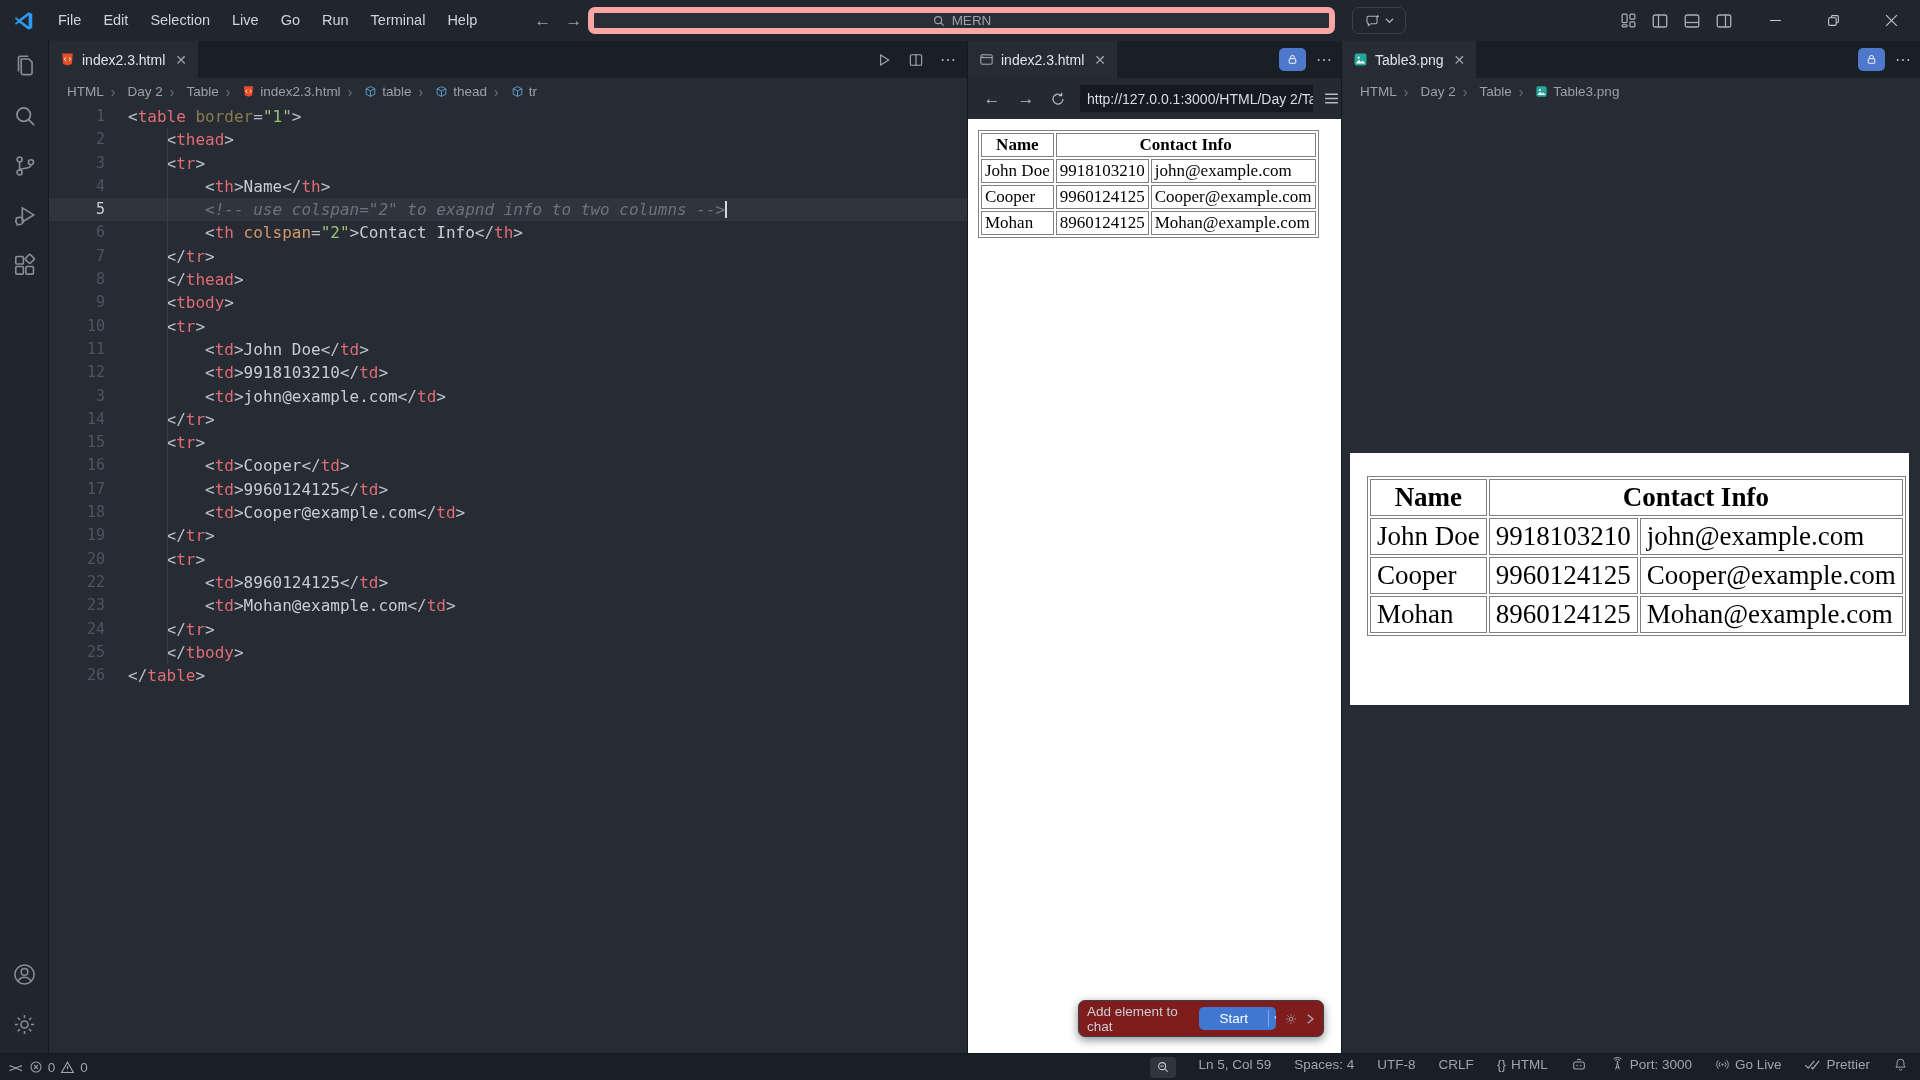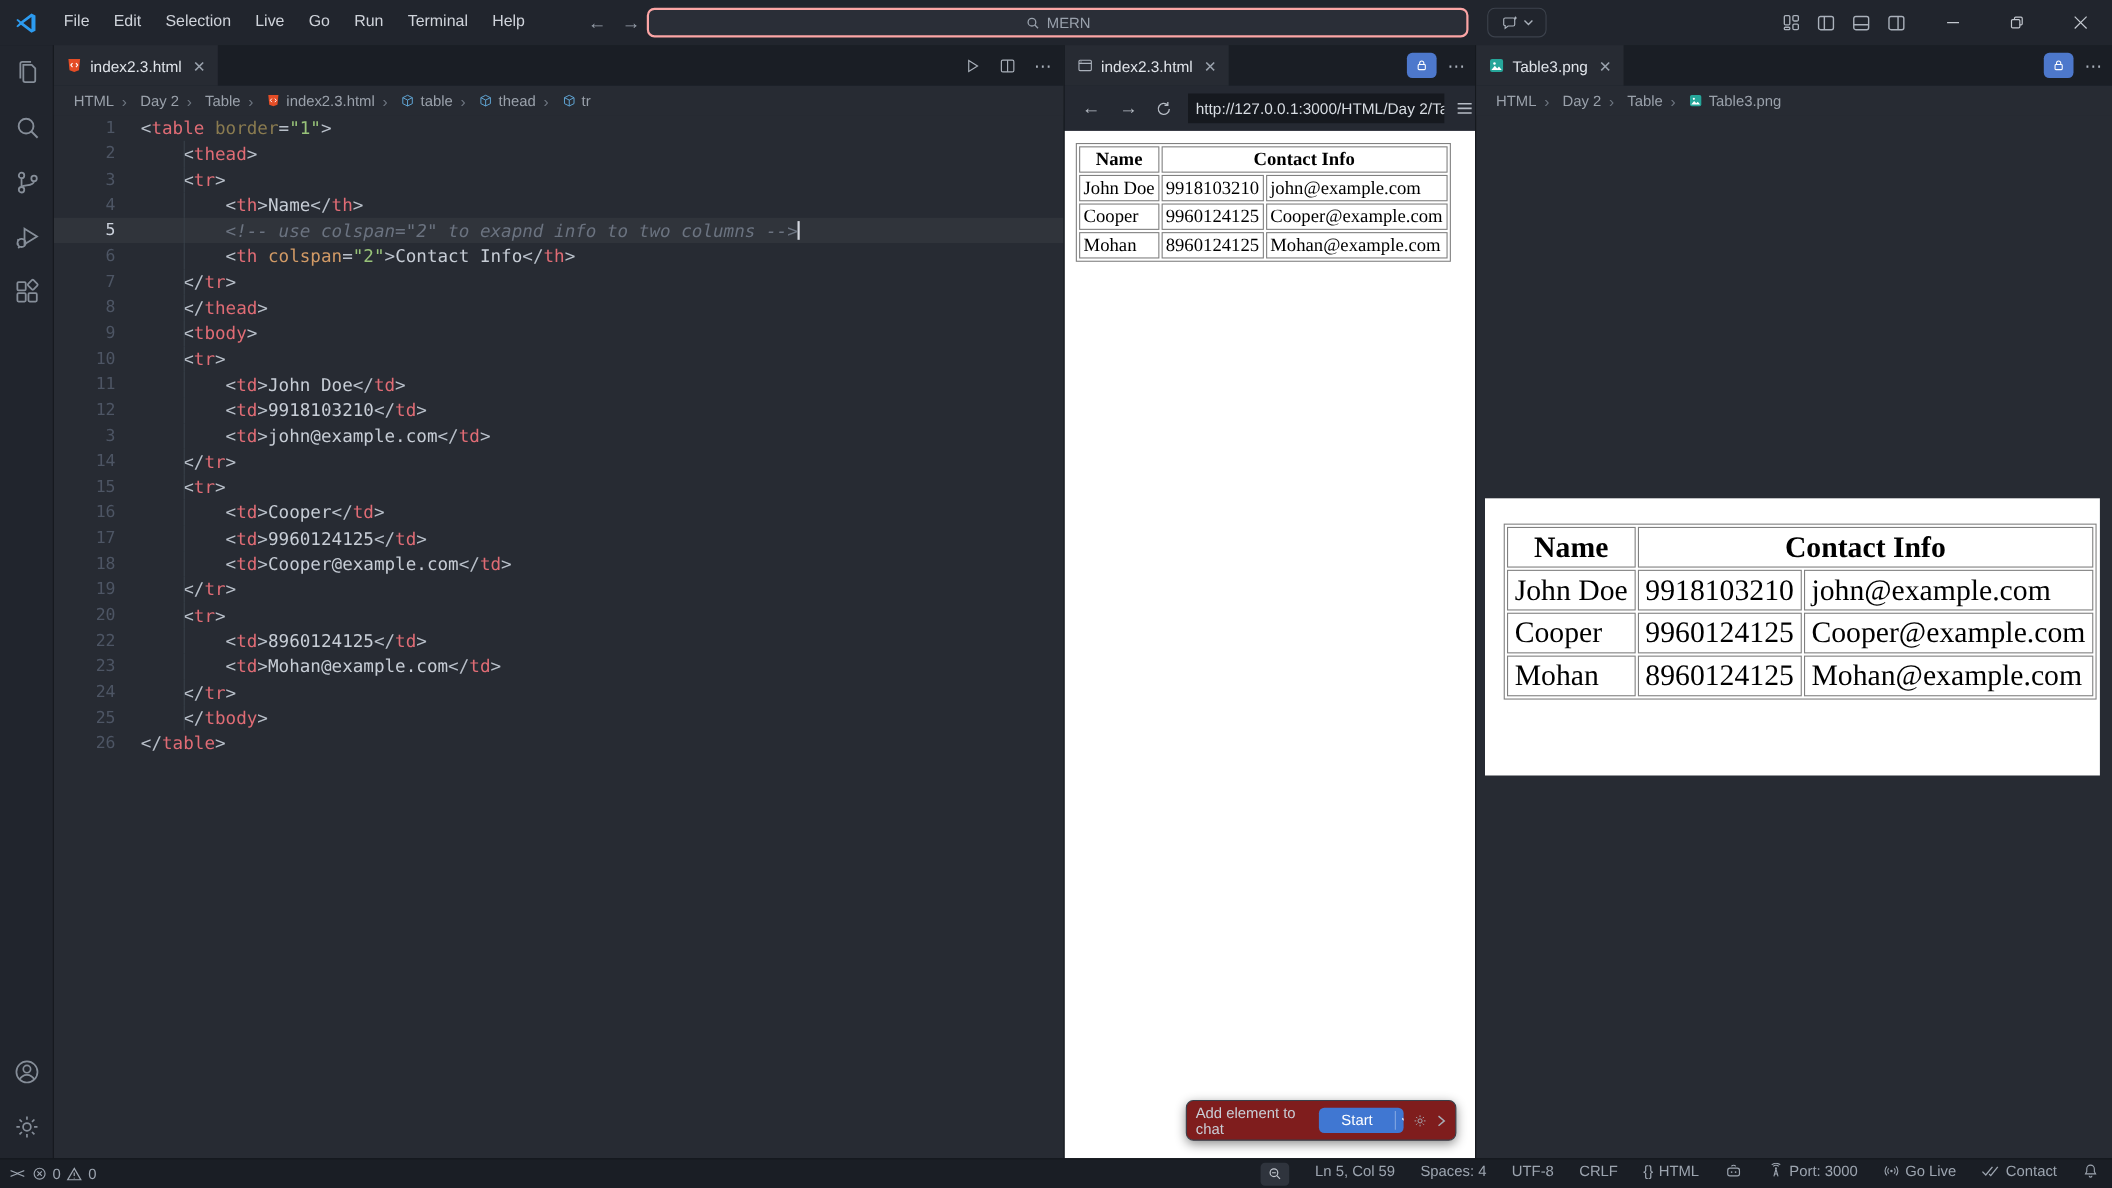--- a/index.html
+++ b/index.html
@@ -7,21 +7,21 @@
               font-family:"Liberation Sans", sans-serif; }
   #app { position:relative; width:1920px; height:1080px; }
 
   
   #titlebar { position:absolute; left:0; top:0; width:1920px; height:41px;
               background:#21252d; display:flex; align-items:center; color:#cfd3da; }
   #logo { width:22px; height:22px; margin:0 12px 0 13px; display:flex; align-items:center; }
   .menu-item { padding:0 11px; font-size:14.5px; line-height:41px; cursor:default; }
   #nav-arrows { display:flex; gap:14px; margin-left:46px; font-size:17px; color:#9aa2ad; }
   #searchbox { position:absolute; left:588px; top:7px; width:747px; height:27px;
-               background:#2a2e37; border:2px solid #fca5a5; border-radius:7px;
+               background:#2a2e37; border:6px solid #fca5a5; border-radius:7px;
                display:flex; align-items:center; justify-content:center;
                color:#9aa2ad; font-size:13.5px; gap:6px; }
   #copilot-btn { position:absolute; left:1352px; top:7px; height:27px; width:54px;
                border:1px solid #3c424c; border-radius:7px; display:flex; gap:4px;
                align-items:center; justify-content:center; color:#aab1bb; }
   #layout-icons { position:absolute; left:1612px; top:0; height:41px; display:flex; }
   #layout-icons span { width:32px; height:41px; display:flex; align-items:center; justify-content:center; }
   #win-controls { position:absolute; right:0; top:0; height:41px; display:flex; }
   #win-controls span { width:58px; height:41px; display:flex; align-items:center;
                justify-content:center; color:#c3c8cf; font-size:15px; }
@@ -561,21 +561,21 @@
         <svg class="ic" width="15" height="15" viewBox="0 0 24 24" fill="none" stroke="#9da5b0" stroke-width="1.6">
             <circle cx="12" cy="12" r="1.8" fill="#9da5b0" stroke="none"></circle>
             <path d="M8.2 8.2a5.4 5.4 0 0 0 0 7.6M15.8 8.2a5.4 5.4 0 0 1 0 7.6M5.4 5.4a9.4 9.4 0 0 0 0 13.2M18.6 5.4a9.4 9.4 0 0 1 0 13.2"></path>
           </svg>
         <span>Go Live</span>
       </span>
       <span class="sb-item">
         <svg class="ic" width="17" height="13" viewBox="0 0 28 20" fill="none" stroke="#9da5b0" stroke-width="2">
             <path d="M2 11l5 5L17 4M12 14.5 14.5 17 25 4"></path>
           </svg>
-        <span>Contact</span>
+        <span>Prettier</span>
       </span>
       <span class="sb-item">
           <svg class="ic" width="15" height="15" viewBox="0 0 24 24" fill="none" stroke="#9da5b0" stroke-width="1.6">
             <path d="M12 3.5a5.5 5.5 0 0 1 5.5 5.5v4l1.8 3.2H4.7L6.5 13V9A5.5 5.5 0 0 1 12 3.5z"></path>
             <path d="M10 19a2 2 0 0 0 4 0"></path>
           </svg>
         </span>
     </div>
   </footer>
 

